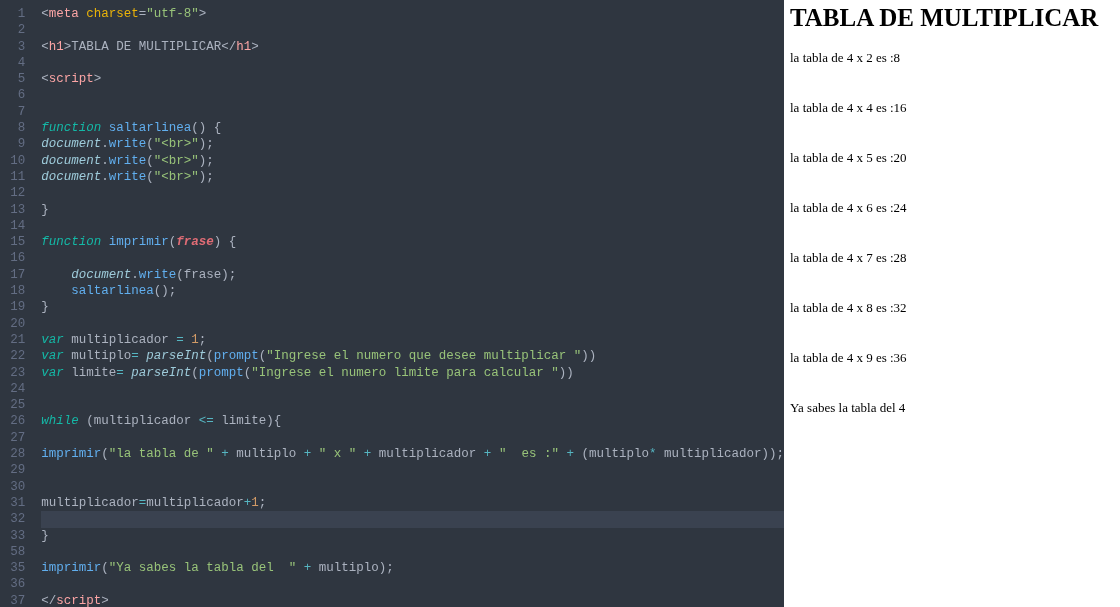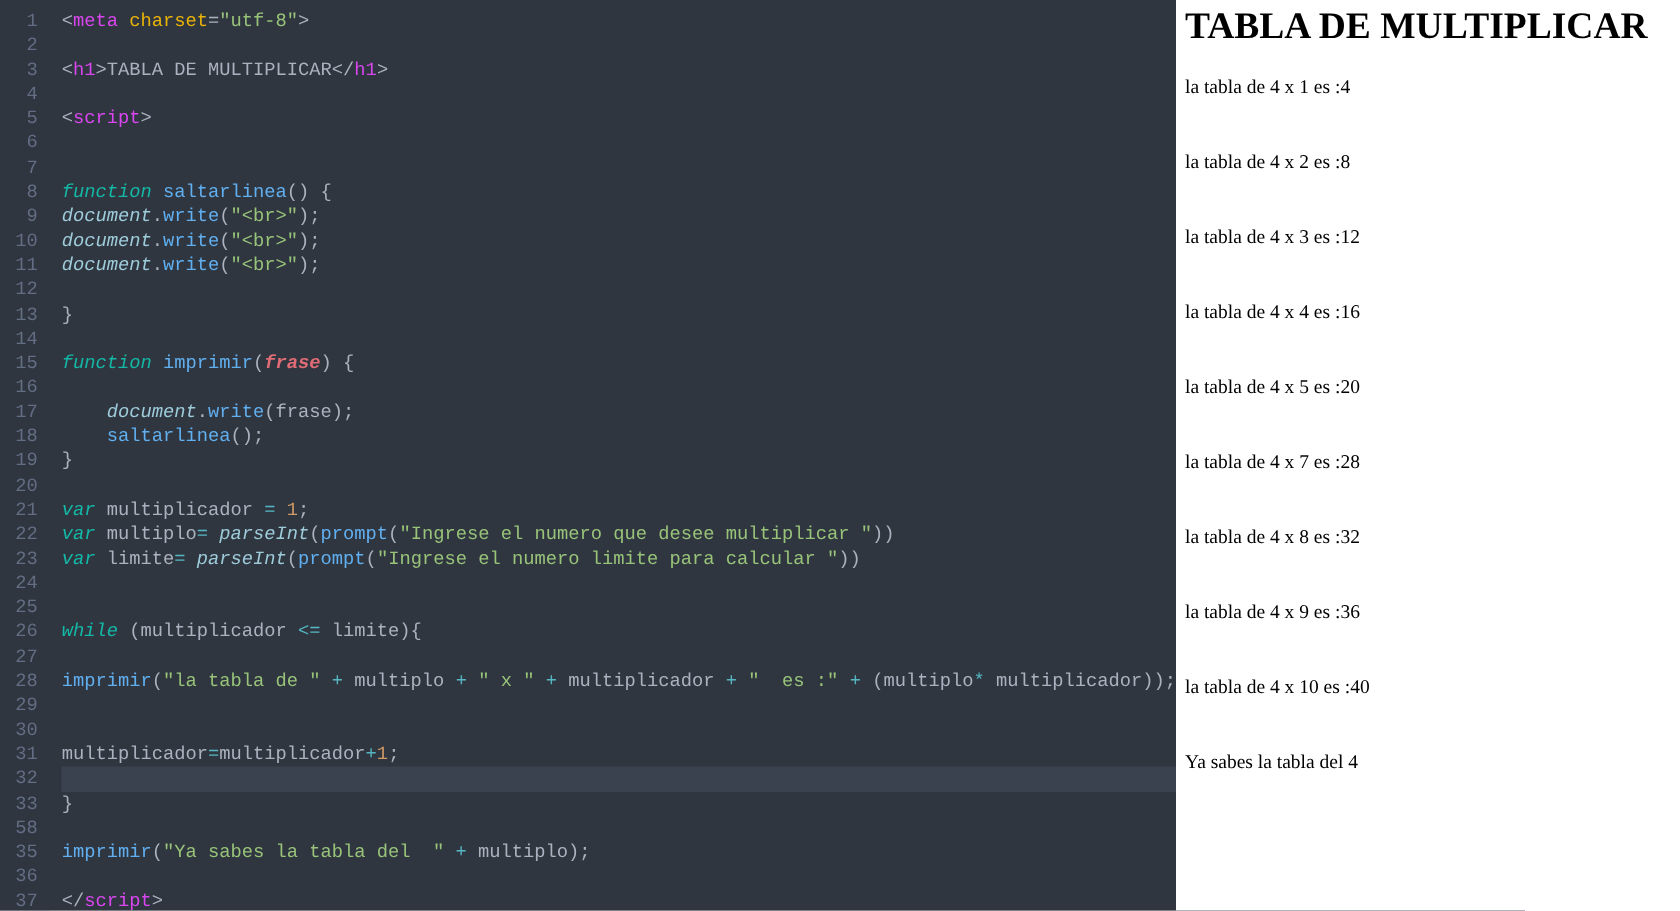--- a/index.html
+++ b/index.html
@@ -30,21 +30,21 @@
 .code {
   flex: 1;
   font-size: 12.5px;
   padding-top: 6px;
   padding-left: 8px;
   line-height: 16.3px;
   white-space: pre;
 }
 .code .line { display: block; height: 16.3px; }
 .line.hl { background: #3a4250; }
-.tag { color: #d946ef; }
+.tag { color: #fca5a5; }
 .attr { color: #eab308; }
 .str { color: #98c379; }
 .kw { color: #14b8a6; font-style: italic; }
 .fn { color: #61afef; }
 .prm { color: #e06c75; font-style: italic; font-weight: bold; }
 .obj { color: #9ecbda; font-style: italic; text-align: right; }
 .mth { color: #61afef; }
 .op { color: #56b6c2; }
 .num { color: #d19a66; }
 .punc { color: #abb2bf; }
@@ -110,24 +110,22 @@
       <div>35</div>
       <div>36</div>
       <div>37</div>
     </div>
   <div class="code"><span class="line"><span class="punc">&lt;</span><span class="tag">meta</span><span class="txt"> </span><span class="attr">charset</span><span class="punc">=</span><span class="str">"utf-8"</span><span class="punc">&gt;</span></span><span class="line"></span><span class="line"><span class="punc">&lt;</span><span class="tag">h1</span><span class="punc">&gt;</span><span class="txt">TABLA DE MULTIPLICAR</span><span class="punc">&lt;/</span><span class="tag">h1</span><span class="punc">&gt;</span></span><span class="line"></span><span class="line"><span class="punc">&lt;</span><span class="tag">script</span><span class="punc">&gt;</span></span><span class="line"></span><span class="line"></span><span class="line"><span class="kw">function</span><span class="txt"> </span><span class="fn">saltarlinea</span><span class="punc">() {</span></span><span class="line"><span class="obj">document</span><span class="punc">.</span><span class="mth">write</span><span class="punc">(</span><span class="str">"&lt;br&gt;"</span><span class="punc">);</span></span><span class="line"><span class="obj">document</span><span class="punc">.</span><span class="mth">write</span><span class="punc">(</span><span class="str">"&lt;br&gt;"</span><span class="punc">);</span></span><span class="line"><span class="obj">document</span><span class="punc">.</span><span class="mth">write</span><span class="punc">(</span><span class="str">"&lt;br&gt;"</span><span class="punc">);</span></span><span class="line"></span><span class="line"><span class="punc">}</span></span><span class="line"></span><span class="line"><span class="kw">function</span><span class="txt"> </span><span class="fn">imprimir</span><span class="punc">(</span><span class="prm">frase</span><span class="punc">) {</span></span><span class="line"></span><span class="line"><span class="txt">    </span><span class="obj">document</span><span class="punc">.</span><span class="mth">write</span><span class="punc">(frase);</span></span><span class="line"><span class="txt">    </span><span class="mth">saltarlinea</span><span class="punc">();</span></span><span class="line"><span class="punc">}</span></span><span class="line"></span><span class="line"><span class="kw">var</span><span class="txt"> multiplicador </span><span class="op">=</span><span class="txt"> </span><span class="num">1</span><span class="punc">;</span></span><span class="line"><span class="kw">var</span><span class="txt"> multiplo</span><span class="op">= </span><span class="obj">parseInt</span><span class="punc">(</span><span class="mth">prompt</span><span class="punc">(</span><span class="str">"Ingrese el numero que desee multiplicar "</span><span class="punc">))</span></span><span class="line"><span class="kw">var</span><span class="txt"> limite</span><span class="op">= </span><span class="obj">parseInt</span><span class="punc">(</span><span class="mth">prompt</span><span class="punc">(</span><span class="str">"Ingrese el numero limite para calcular "</span><span class="punc">))</span></span><span class="line"></span><span class="line"></span><span class="line"><span class="kw">while</span><span class="txt"> (multiplicador </span><span class="op">&lt;=</span><span class="punc"> limite){</span></span><span class="line"></span><span class="line"><span class="mth">imprimir</span><span class="punc">(</span><span class="str">"la tabla de "</span><span class="txt"> </span><span class="op">+</span><span class="txt"> multiplo </span><span class="op">+</span><span class="txt"> </span><span class="str">" x "</span><span class="txt"> </span><span class="op">+</span><span class="txt"> multiplicador </span><span class="op">+</span><span class="txt"> </span><span class="str">"  es :"</span><span class="txt"> </span><span class="op">+</span><span class="txt"> (multiplo</span><span class="op">*</span><span class="punc"> multiplicador));</span></span><span class="line"></span><span class="line"></span><span class="line"><span class="txt">multiplicador</span><span class="op">=</span><span class="txt">multiplicador</span><span class="op">+</span><span class="num">1</span><span class="punc">;</span></span><span class="line hl"></span><span class="line"><span class="punc">}</span></span><span class="line"></span><span class="line"><span class="mth">imprimir</span><span class="punc">(</span><span class="str">"Ya sabes la tabla del  "</span><span class="txt"> </span><span class="op">+</span><span class="punc"> multiplo);</span></span><span class="line"></span><span class="line"><span class="punc">&lt;/</span><span class="tag">script</span><span class="punc">&gt;</span></span></div>
 </div>
 
 <div class="preview">
   <h1>TABLA DE MULTIPLICAR</h1>
   <div id="preview-rows">
-      <div class="row">la tabla de 4 x 1 es :4</div>
       <div class="row">la tabla de 4 x 2 es :8</div>
-      <div class="row">la tabla de 4 x 3 es :12</div>
       <div class="row">la tabla de 4 x 4 es :16</div>
       <div class="row">la tabla de 4 x 5 es :20</div>
+      <div class="row">la tabla de 4 x 6 es :24</div>
       <div class="row">la tabla de 4 x 7 es :28</div>
       <div class="row">la tabla de 4 x 8 es :32</div>
       <div class="row">la tabla de 4 x 9 es :36</div>
-      <div class="row">la tabla de 4 x 10 es :40</div>
       <div class="row">Ya sabes la tabla del 4</div>
     </div>
 </div>
 
 </body></html>

